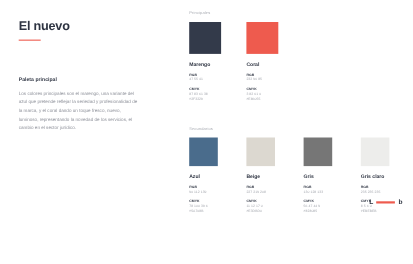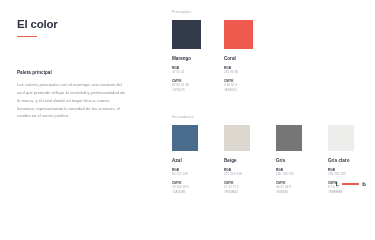--- a/index.html
+++ b/index.html
@@ -147,21 +147,21 @@
     color: #2e3442;
     line-height: 1;
   }
 </style>
 </head>
 <body>
 
 <div class="page">
 
   <div class="left-col">
-    <div class="page-title">El color</div>
+    <div class="page-title">El nuevo</div>
     <div class="title-rule" style="background: rgb(238, 91, 78);"></div>
     <div class="section-heading">Paleta principal</div>
     <div class="body-copy">Los colores principales son el marengo, una variante del azul que pretende reflejar la seriedad y profesionalidad de la marca, y el coral dando un toque fresco, nuevo, luminoso, representando la novedad de los servicios, el cambio en el sector jurídico.</div>
   </div>
 
   <div class="right-col">
 
     <div>
       <div class="group-label">Principales</div>
       <div class="swatch-grid">

